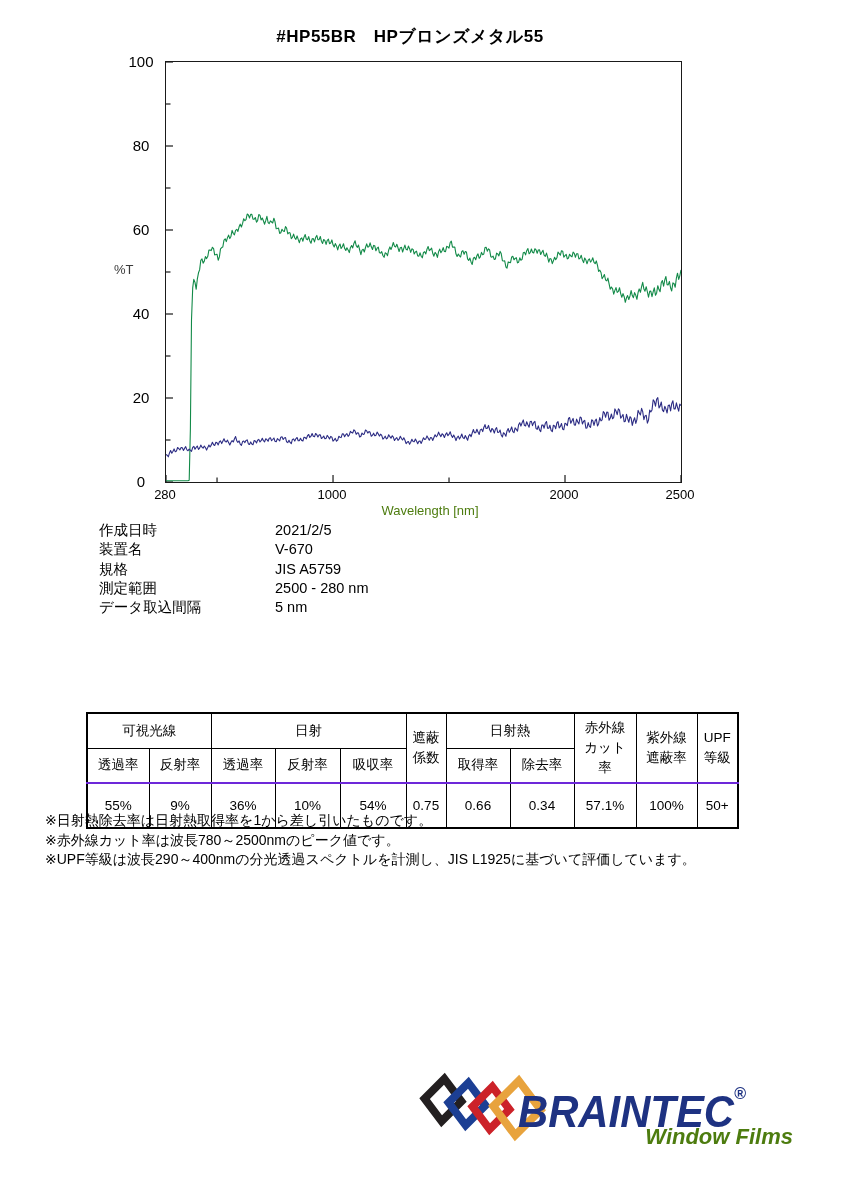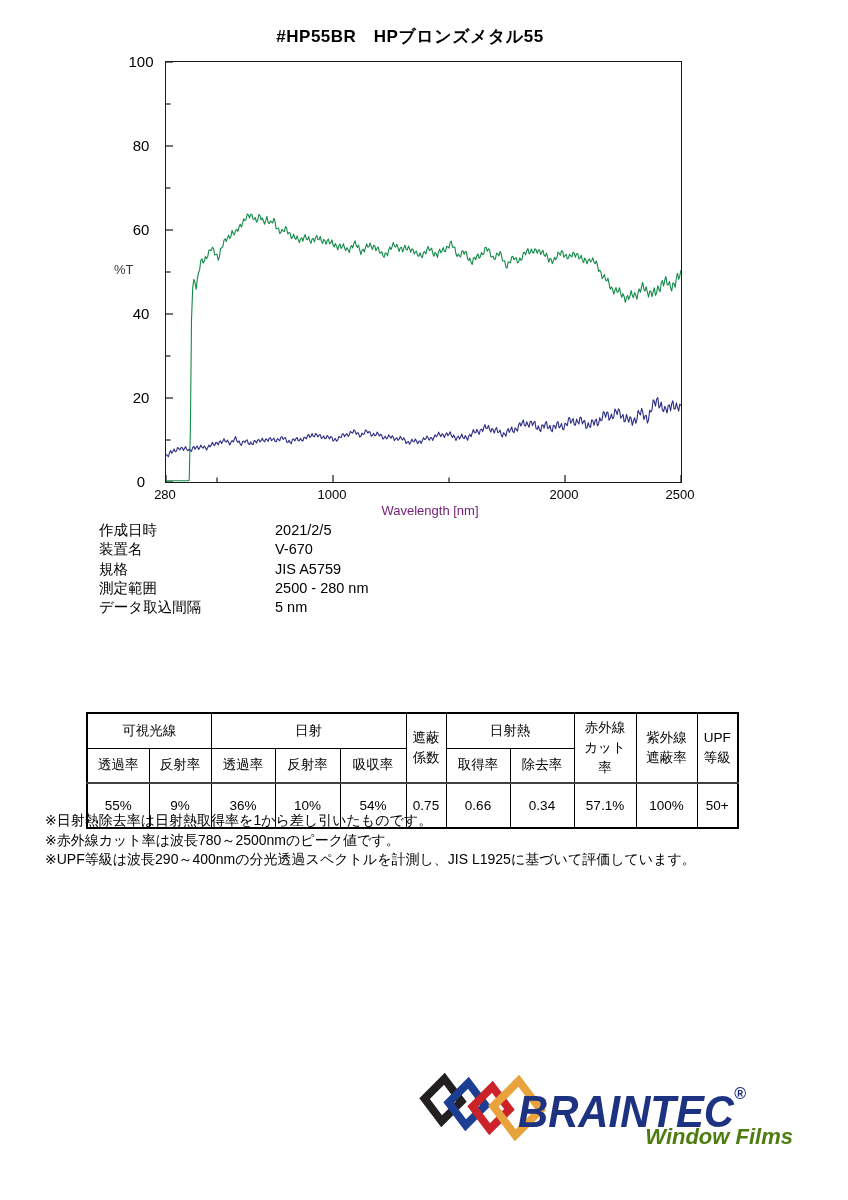--- a/index.html
+++ b/index.html
@@ -10,33 +10,33 @@
   .abs{position:absolute;}
   
   #doc-title{left:100px;top:25px;width:620px;text-align:center;
     font-size:17px;font-weight:bold;letter-spacing:.5px;}
   
   #plot-box{left:165px;top:61px;width:515px;height:420px;border:1.5px solid #1a1a1a;box-sizing:content-box;}
   #plot-box svg{display:block;}
   .ytick{position:absolute;width:34px;left:124px;text-align:center;font-size:15px;line-height:15px;}
   .xtick{position:absolute;width:60px;text-align:center;font-size:13px;line-height:15px;top:487px;}
   #ylabel{left:114px;top:262px;width:42px;font-size:13px;color:#3a3a3a;}
-  #xlabel{left:300px;top:503px;width:260px;text-align:center;font-size:13px;color:#701a75;}
+  #xlabel{left:300px;top:503px;width:260px;text-align:center;font-size:13px;color:#4d7c0f;}
   
   #meta{left:65px;top:521px;width:450px;font-size:14.5px;line-height:19.3px;}
   .meta-row{display:flex;}
   .meta-label{width:176px;margin-left:34px;}
   
   #results{left:86px;top:712px;}
   table.res{border-collapse:collapse;table-layout:fixed;width:642px;border:2px solid #000;
     font-size:13.5px;}
   table.res th,table.res td{border:1px solid #000;text-align:center;padding:4px;font-weight:normal;}
   table.res thead th{height:21px;line-height:20px;}
   table.res thead th.two{height:42px;line-height:20px;}
-  table.res tbody td{height:35px;border-top:2px solid #404040;margin-top:12px;}
+  table.res tbody td{height:35px;border-top:2px solid #6d28d9;margin-top:12px;}
   
   #footnotes{left:45px;top:811px;width:760px;font-size:14px;line-height:19.5px;}
   
   #logo{left:423px;top:1072px;width:390px;height:100px;}
   .dia{position:absolute;box-sizing:border-box;transform:rotate(-45deg) skewX(-8deg);}
   #brand{position:absolute;left:95px;top:12px;font-size:44px;font-weight:bold;
     font-style:italic;letter-spacing:0px;transform:scaleX(.95);transform-origin:left;}
   #brand sup{font-size:17px;vertical-align:28px;letter-spacing:0;}
   #tagline{position:absolute;left:130px;top:52px;width:240px;text-align:right;
     font-size:22px;font-weight:bold;font-style:italic;}

